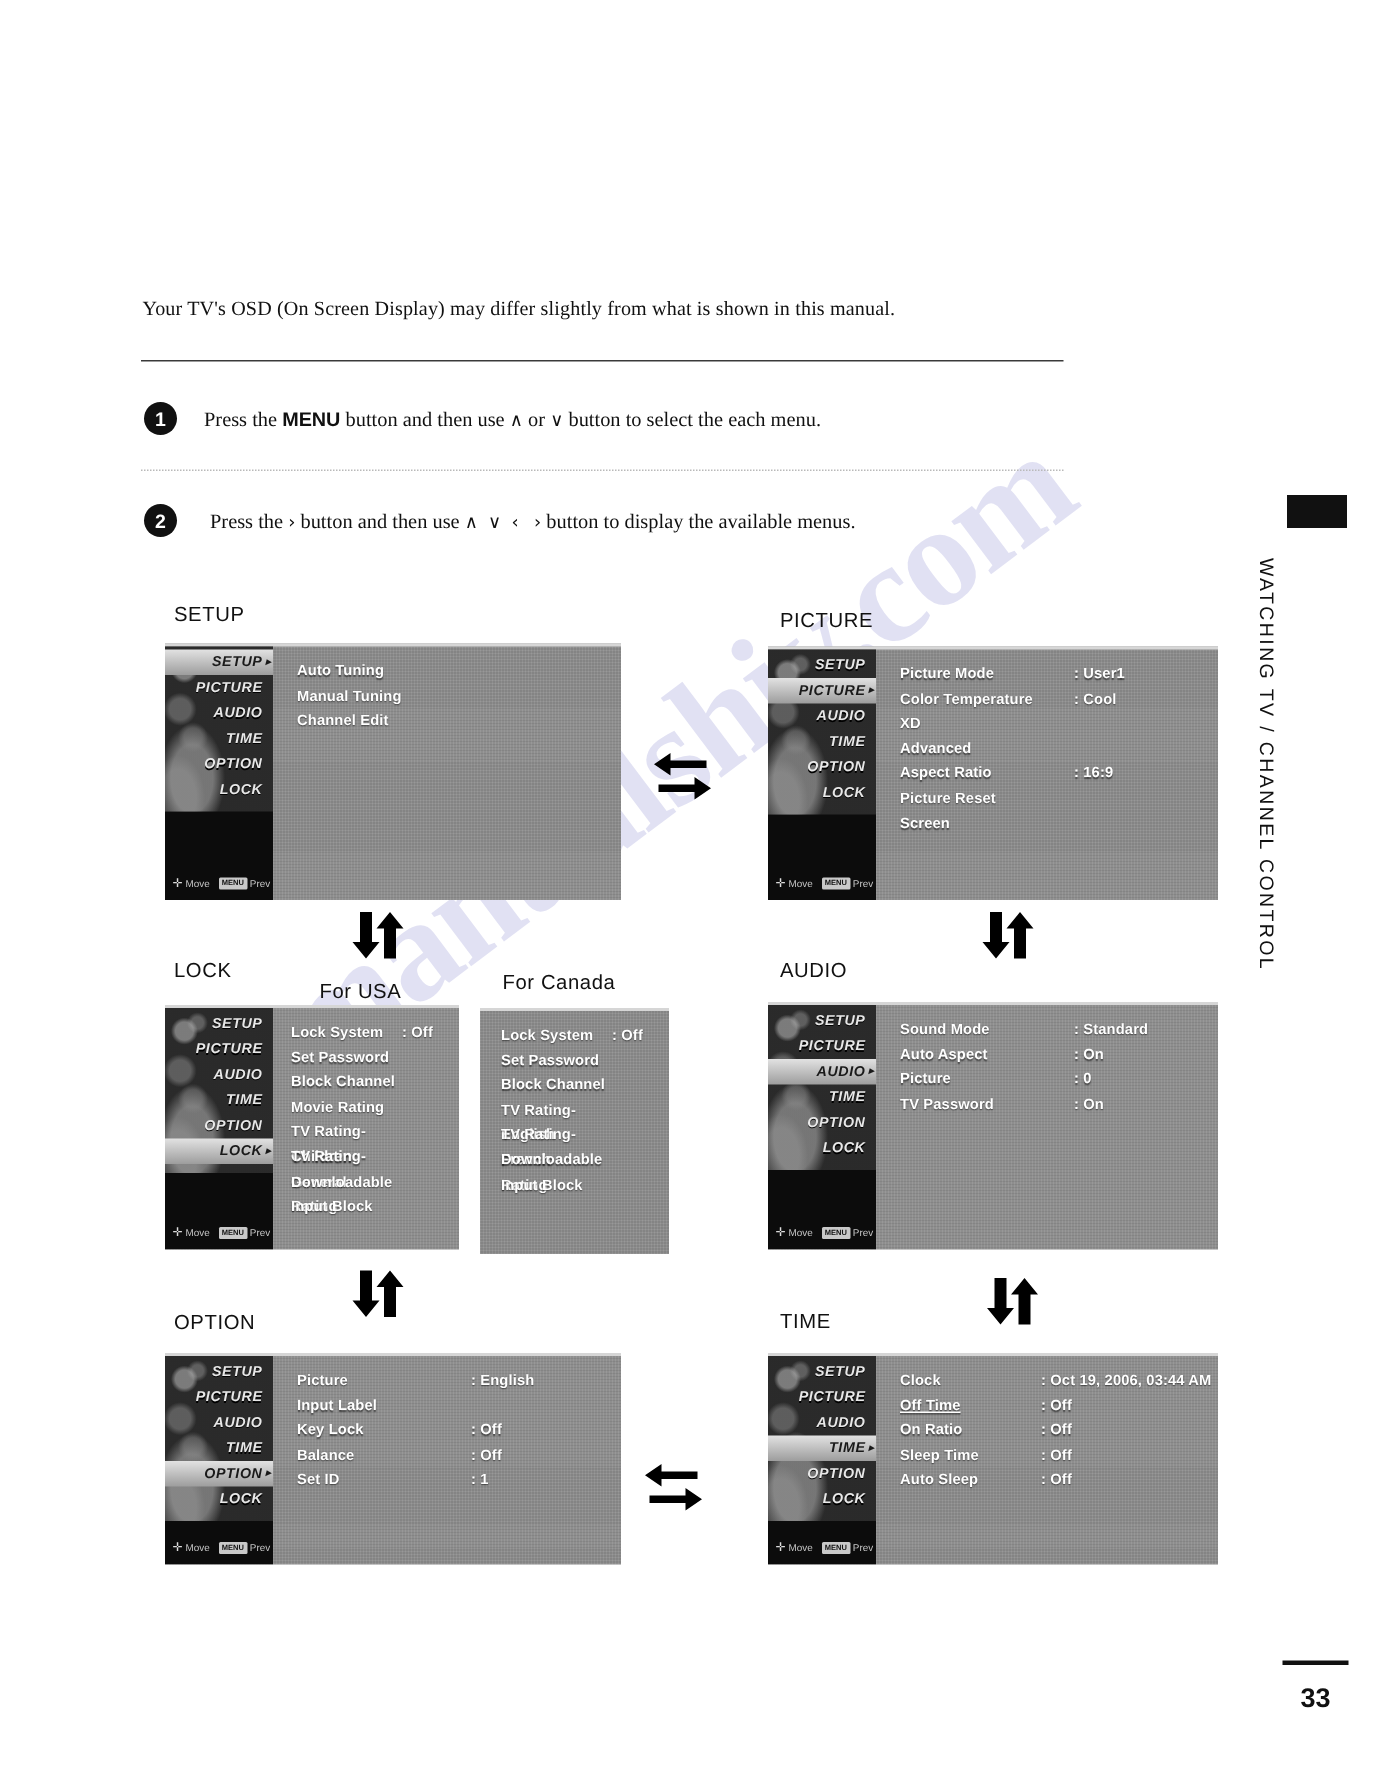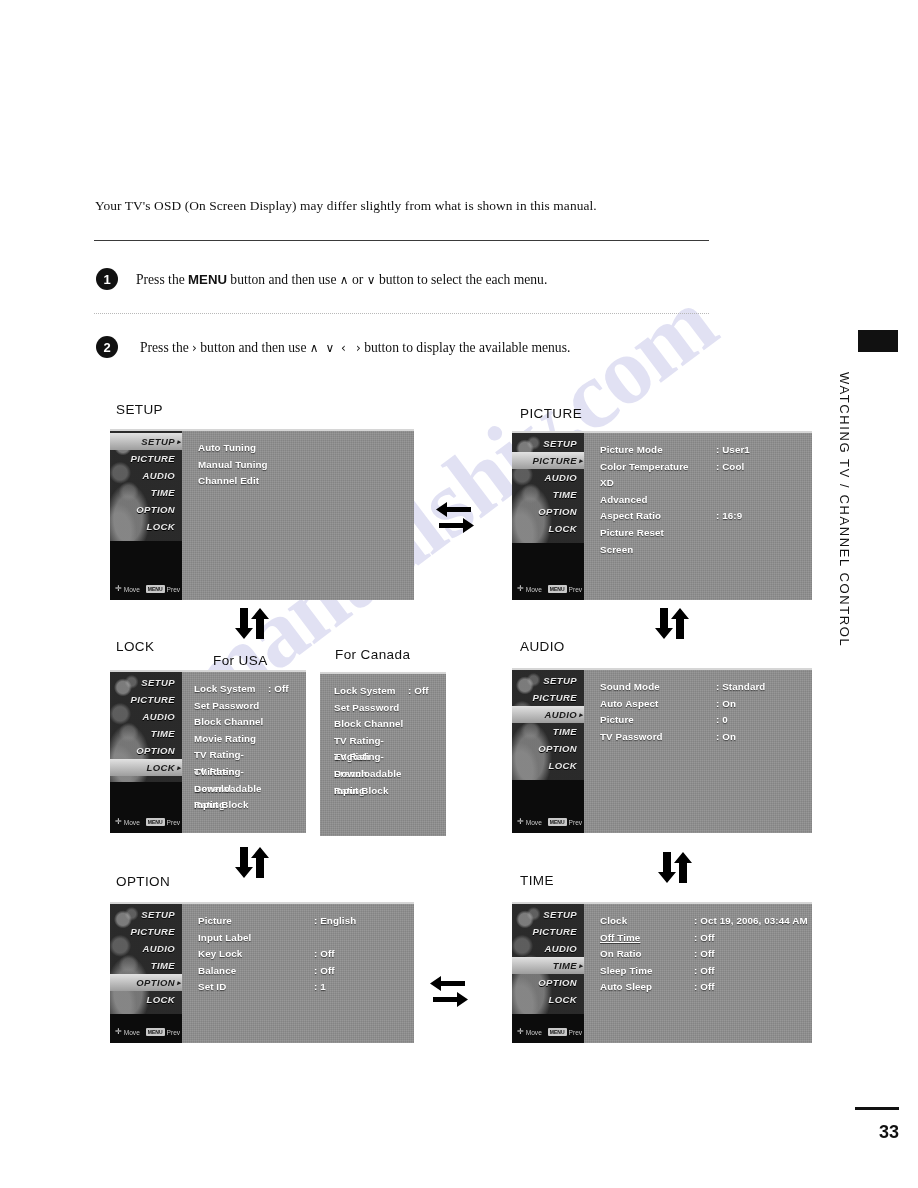--- a/index.html
+++ b/index.html
@@ -102,21 +102,21 @@
     font-family:"Liberation Sans", sans-serif;
     white-space:nowrap;
   }
 
   
   .foot-rule {
     position:absolute; left:855px; top:1107px; width:44px; height:2.5px; background:#111;
   }
   .page-num {
     position:absolute; left:855px; top:1122px; width:44px;
-    text-align:right;
+    text-align:center;
     font-size:18px; font-weight:700; color:#111;
     font-family:"Liberation Sans", sans-serif;
   }
 
   
   .panel-label {
     position:absolute;
     font-size:13.5px;
     letter-spacing:0.4px;
     color:#111;

